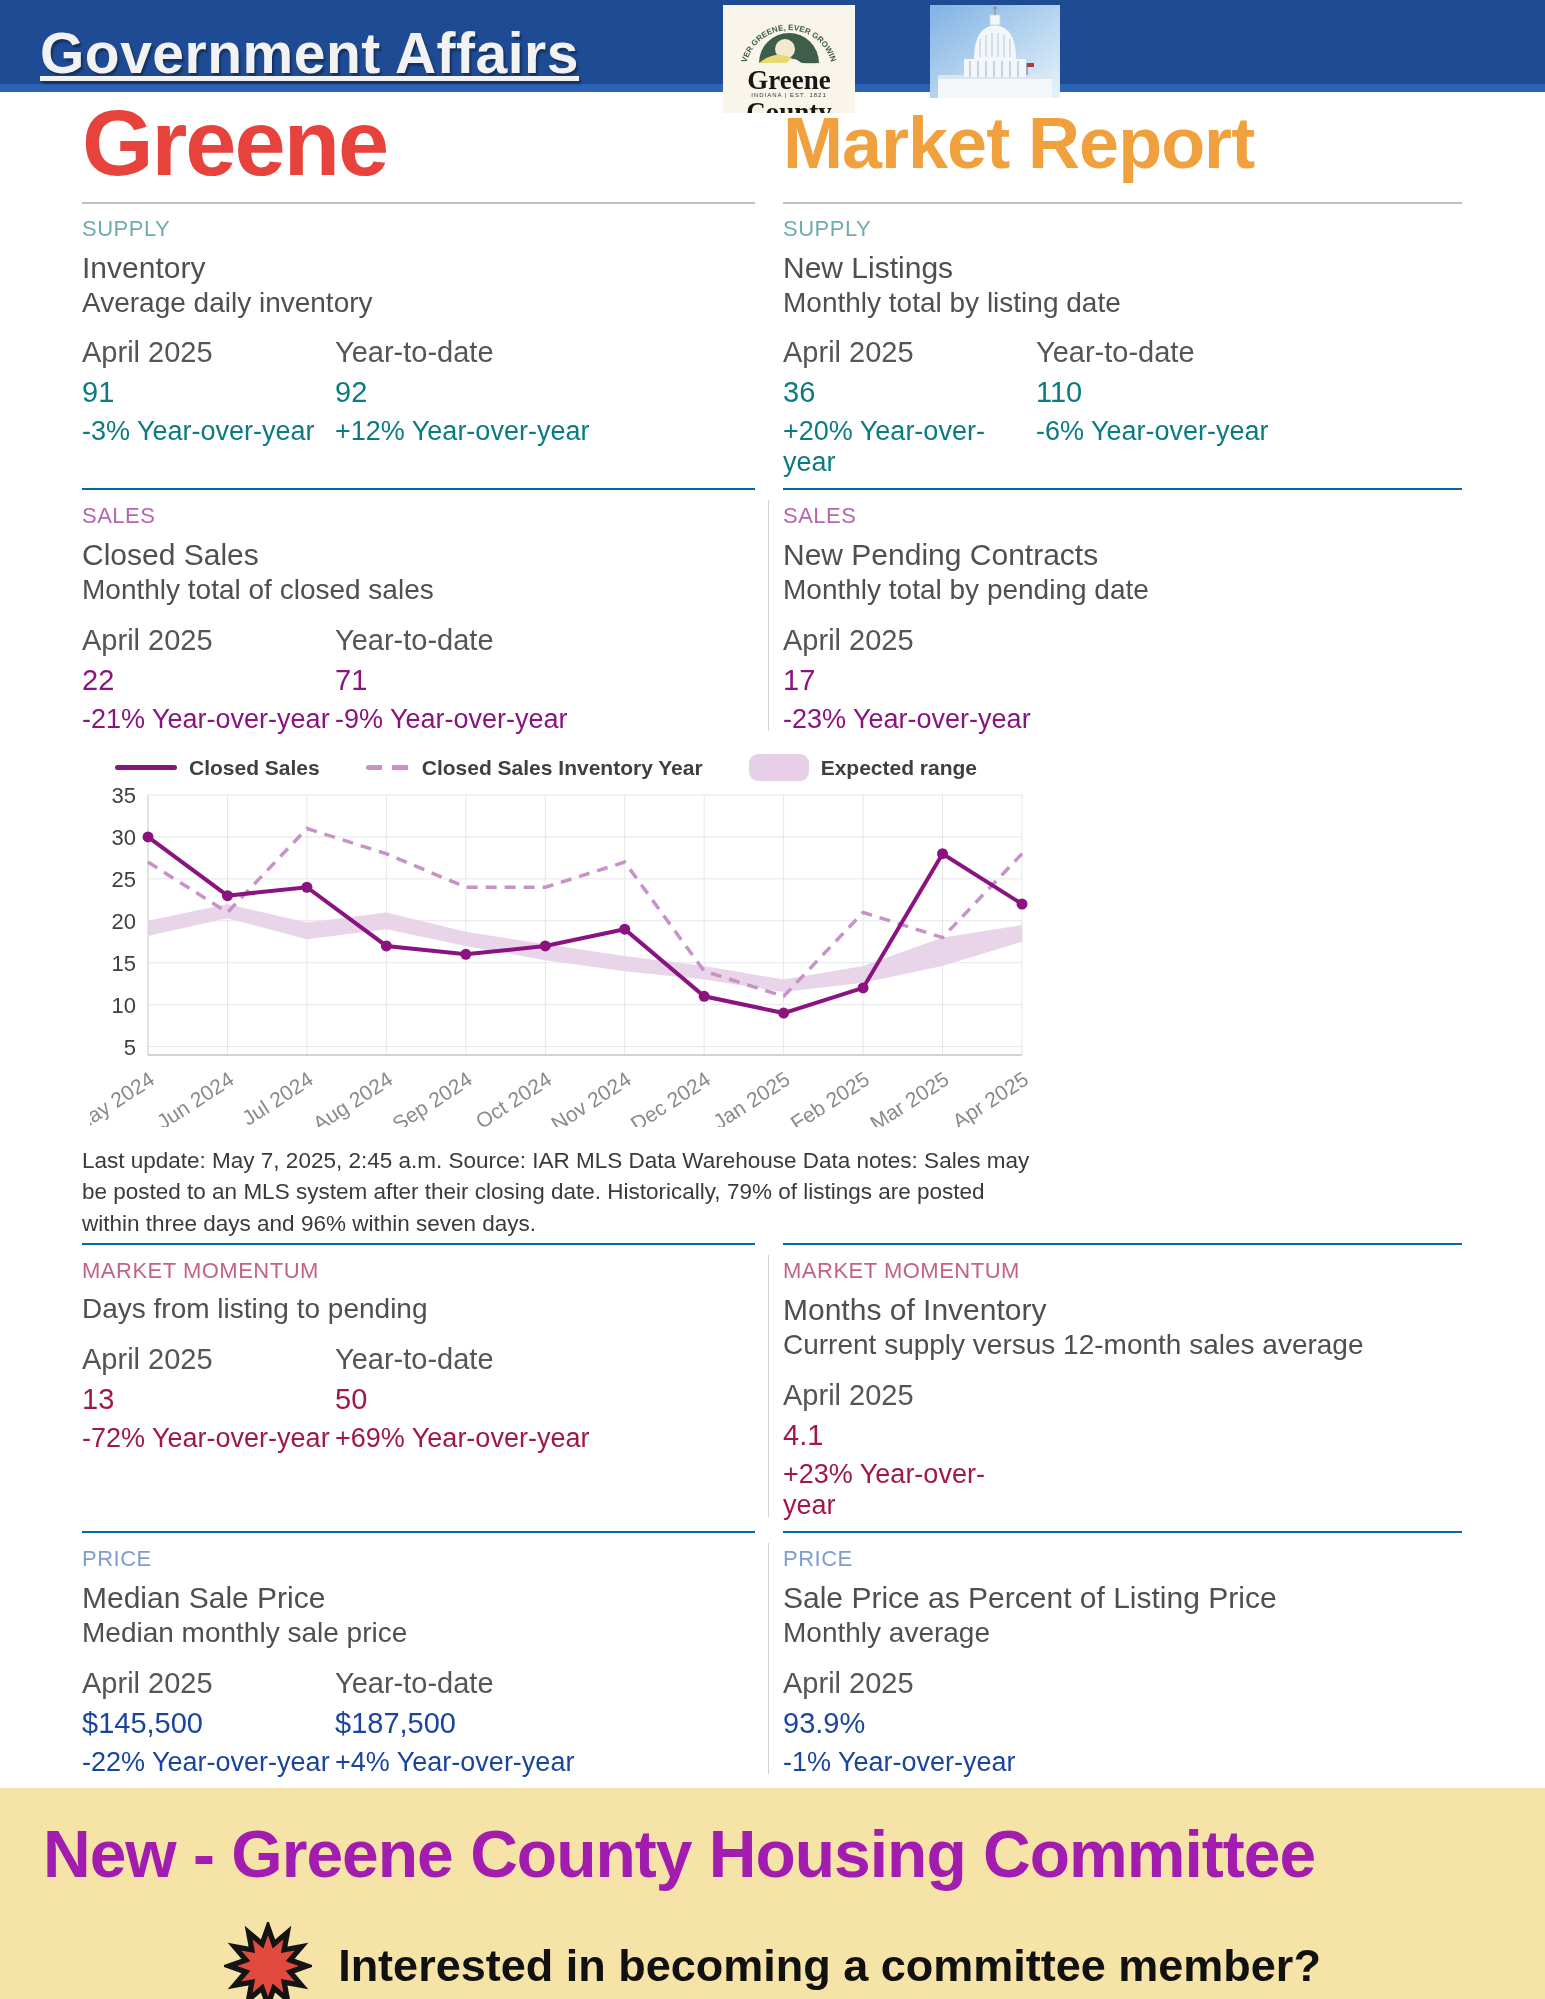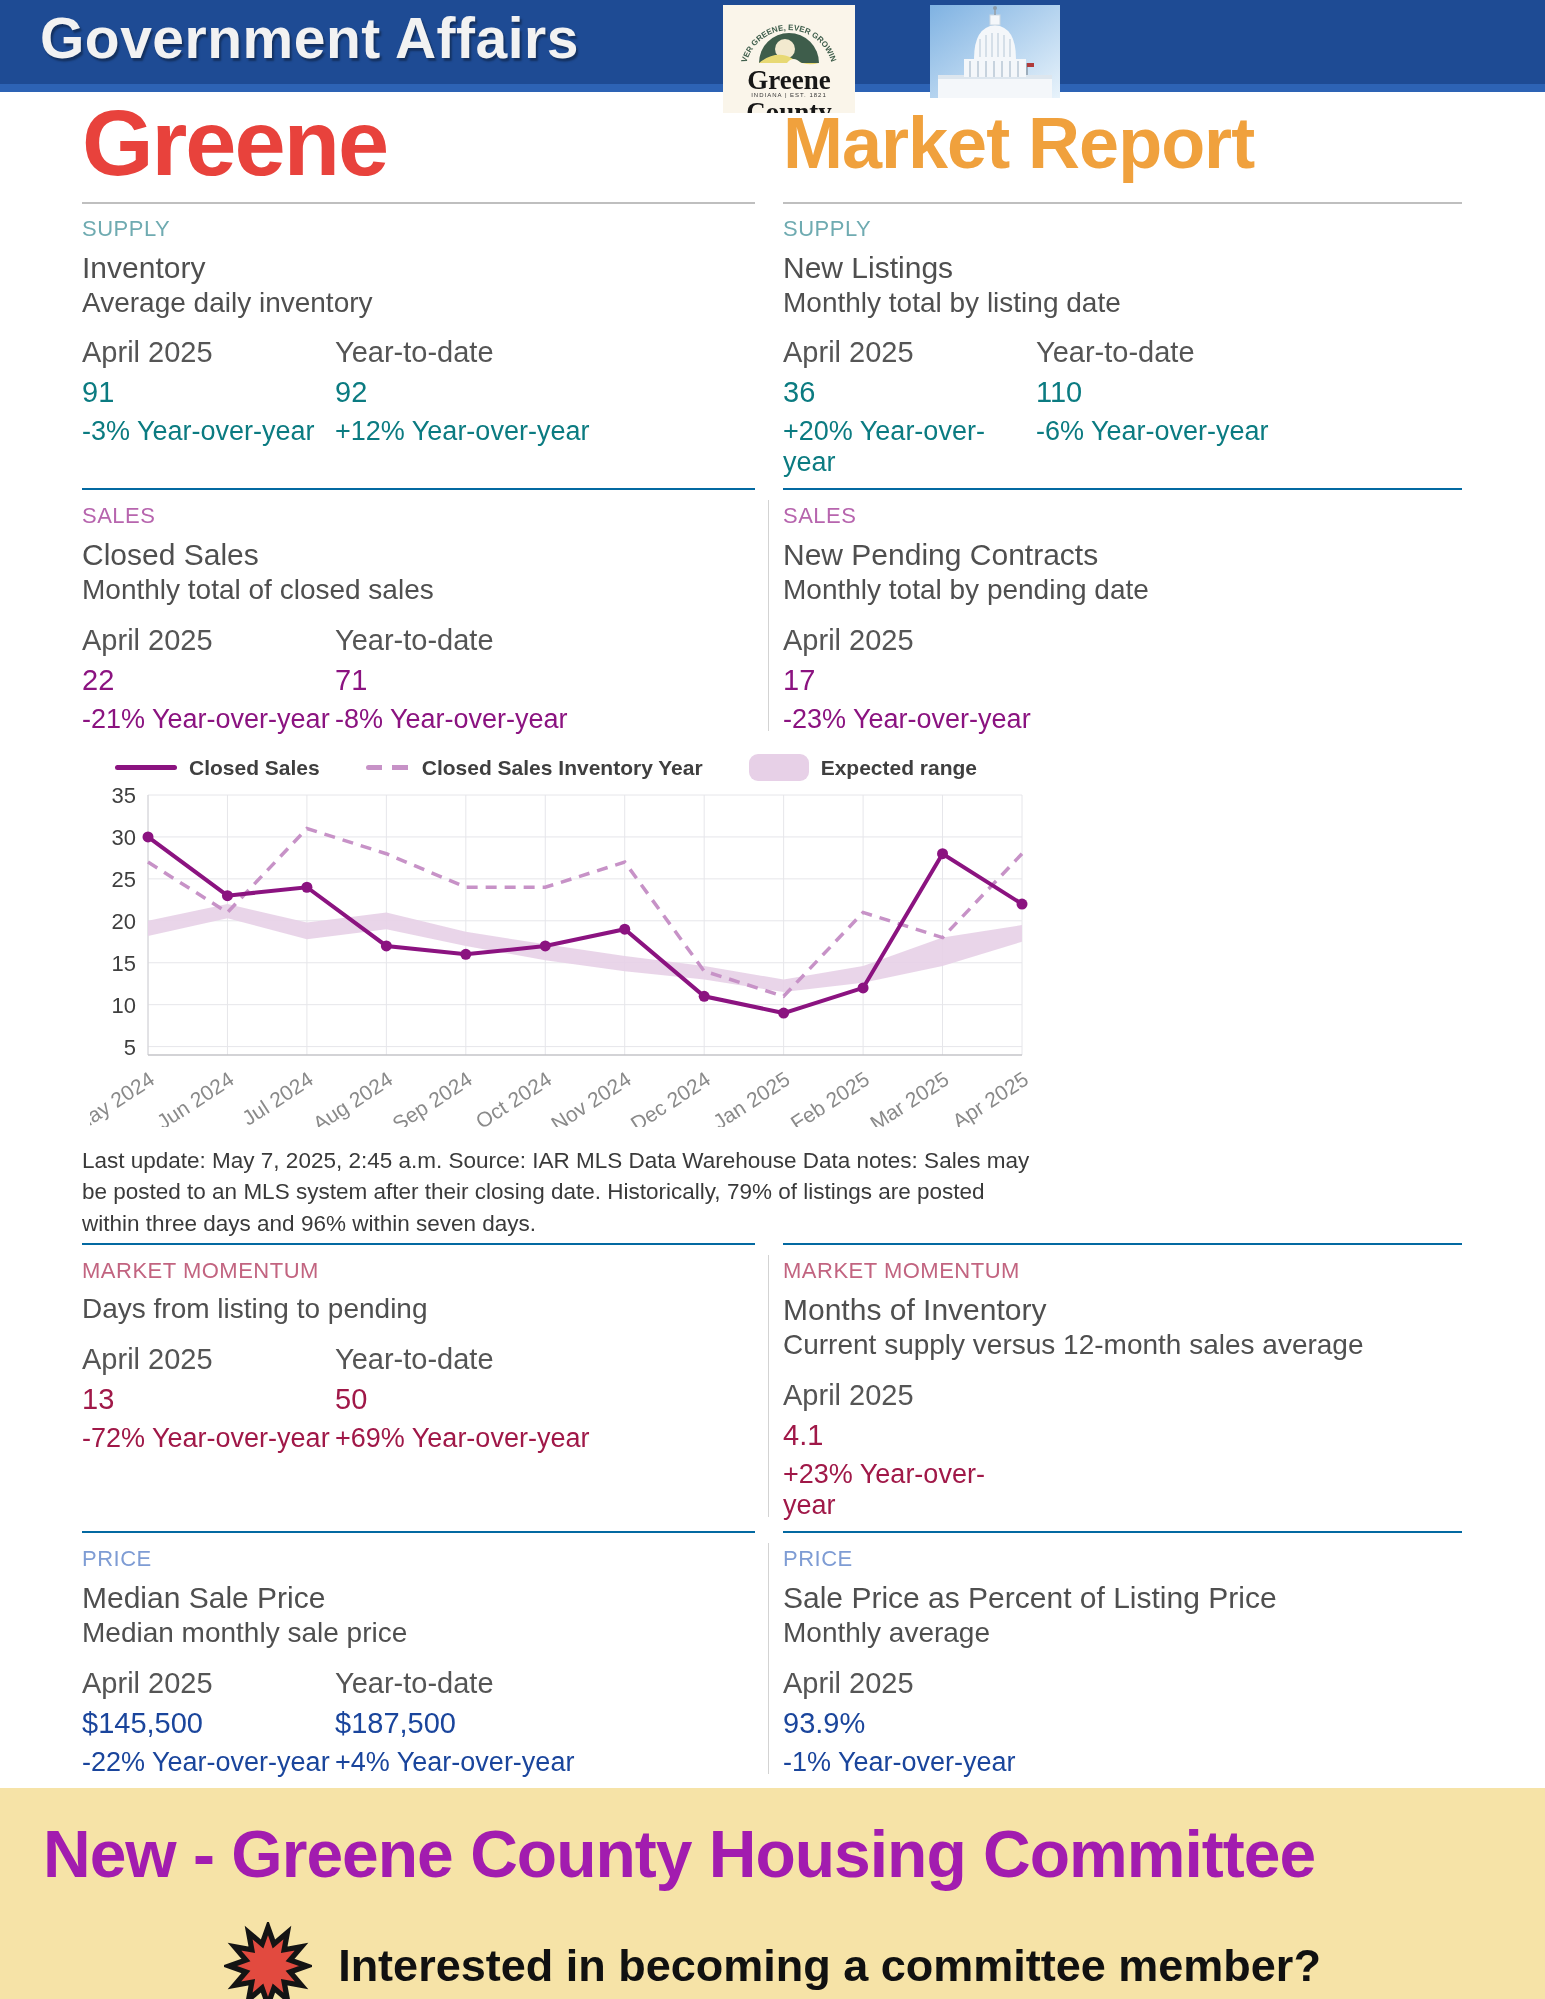--- a/index.html
+++ b/index.html
@@ -9,23 +9,23 @@
     font-family:"Liberation Sans", sans-serif;
     display:flex; flex-direction:column;
     overflow:hidden; position:relative;
   }
   
   .header {
     height:92px; background:#1E4B94; border-bottom:8px solid #2D63B5;
     position:relative; flex:0 0 auto;
   }
   .header-title {
-    position:absolute; left:40px; top:5px;
+    position:absolute; left:40px; top:20px;
     font-size:57px; font-weight:800; color:#F2F2F2;
-    letter-spacing:0.5px; text-shadow:2px 3px 2px rgba(0,0,0,.35);
+    letter-spacing:0.5px; text-shadow:2px 3px 2px rgba(0,0,0,.35);text-decoration:underline;
   }
   .logo-greene { position:absolute; left:723px; top:5px; width:132px; height:108px; z-index:3; }
   .logo-capitol { position:absolute; left:930px; top:5px; width:130px; height:93px; z-index:3; }
   
   .grid2 {
     display:grid; grid-template-columns:673px 679px; column-gap:28px;
     margin:0 83px 0 82px;
   }
   
   .titles { margin-top:4px; margin-bottom:12px; }
@@ -187,21 +187,21 @@
     <div class="stat-desc">Monthly total of closed sales</div>
     <div class="stat-cols">
       <div>
         <div class="period">April 2025</div>
         <div class="value">22</div>
         <div class="yoy">-21% Year-over-year</div>
       </div>
       <div>
         <div class="period">Year-to-date</div>
         <div class="value">71</div>
-        <div class="yoy">-8% Year-over-year</div>
+        <div class="yoy">-9% Year-over-year</div>
       </div>
     </div>
   </div>
   <div class="stat theme-purple vdiv">
     <div class="stat-label">SALES</div>
     <div class="stat-name">New Pending Contracts</div>
     <div class="stat-desc">Monthly total by pending date</div>
     <div class="stat-cols">
       <div>
         <div class="period">April 2025</div>

